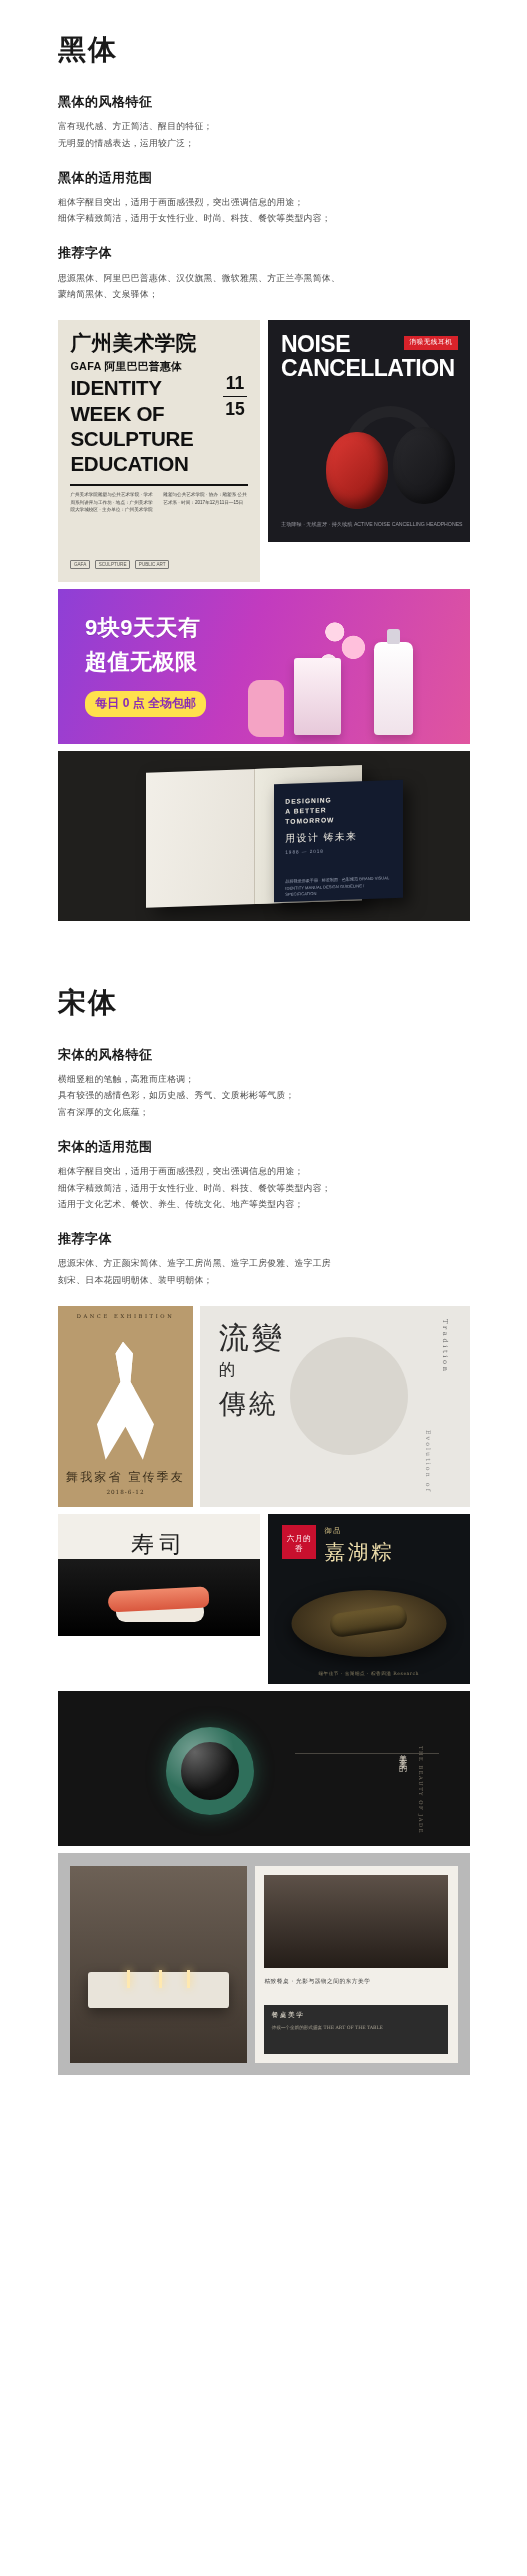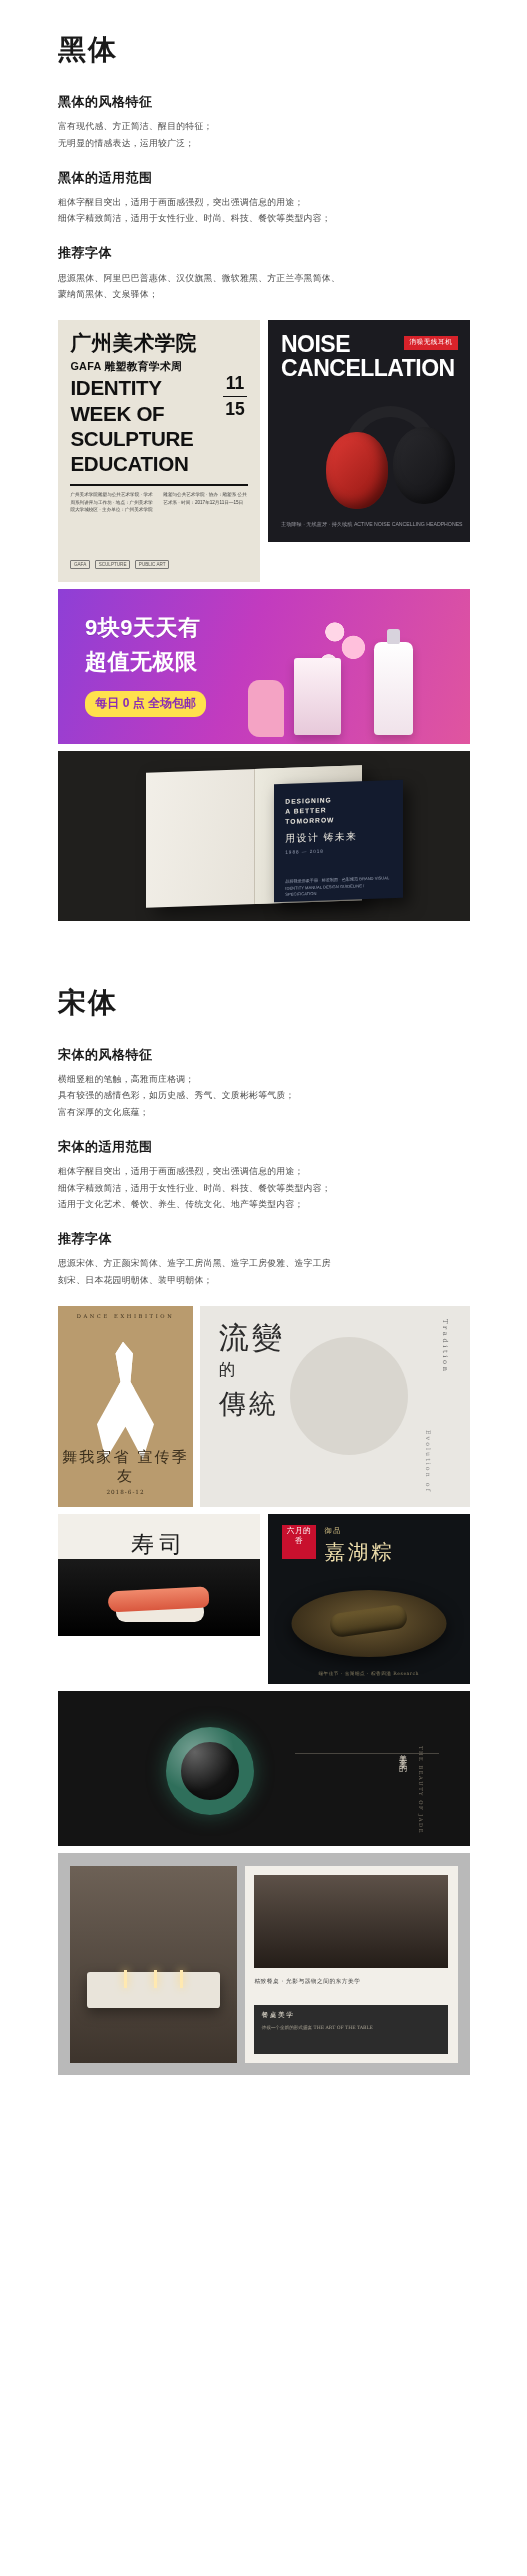--- a/index.html
+++ b/index.html
@@ -287,21 +287,21 @@
   }
   .dance-top {
     position: absolute; top: 7.2px; left: 0; right: 0; text-align: center;
     font-size: 5.2px; letter-spacing: 2.6px; color: #3b2f1c;
     font-family: "DejaVu Serif", serif;
   }
   .dance-bottom {
     position: absolute; bottom: 11.3px; left: 0; right: 0; text-align: center;
     font-family: "DejaVu Serif", serif; color: #3b2f1c;
   }
-  .dance-bottom .cn { font-size: 15px; letter-spacing: 2.1px; }
+  .dance-bottom .cn { font-size: 12px; letter-spacing: 2.1px; }
   .dance-bottom .date { font-size: 5.7px; margin-top: 3.6px; letter-spacing: 1px; }
 
   .p-trad {
     width: 66.666%;
     height: 201px;
     background: #e9e7e2;
     position: relative;
     overflow: hidden;
     color: #2b2b2b;
     padding: 15.5px 18.5px;
@@ -364,21 +364,21 @@
     background: #101316;
     position: relative; overflow: hidden;
     color: #e8d9a8;
     padding: 11.3px;
     font-family: "DejaVu Serif", serif;
   }
   .zong-seal {
     position: absolute; left: 14.4px; top: 11.3px;
     width: 34px; height: 34px; background: #c8102e; color: #fff;
     font-size: 7.7px; line-height: 10.3px; text-align: center;
-    padding-top: 1px; letter-spacing: 0.5px;
+    padding-top: 9px; letter-spacing: 0.5px;
   }
   .zong-title { position: absolute; left: 57px; top: 12.4px; }
   .zong-title .small { font-size: 7.2px; letter-spacing: 1.5px; color: #d8c486; }
   .zong-title .big { font-size: 20.6px; letter-spacing: 2.6px; color: #f0e0ad; margin-top: 2.1px; }
   .zong-plate {
     position: absolute; left: 50%; bottom: 27px; transform: translateX(-50%);
     width: 155px; height: 67px; border-radius: 50%;
     background: radial-gradient(ellipse at 50% 45%, #6f5b33 0%, #3b2f1a 70%, #241c10 100%);
     box-shadow: 0 5.2px 15.5px rgba(0,0,0,.6);
   }
@@ -445,21 +445,21 @@
     box-shadow: 0 5.2px 12.4px rgba(0,0,0,.4);
   }
   .mag-candle {
     position: absolute; bottom: 38%; width: 3.1px; height: 17.5px; background: #ffe9b0;
     box-shadow: 0 0 8.2px #ffd978;
   }
   .mag-right {
     flex: 1;
     background: #f2efe9;
     position: relative;
-    padding: 23px;
+    padding: 13px;
     font-family: "DejaVu Serif", serif;
     color: #2a2a2a;
   }
   .mag-photo {
     position: absolute; left: 9.3px; right: 9.3px; top: 9.3px; height: 93px;
     background: linear-gradient(#5d5148,#241d18);
   }
   .mag-cap {
     position: absolute; left: 9.3px; right: 9.3px; top: 110px;
     font-size: 5.7px; line-height: 10.3px; color: #3a3a3a; letter-spacing: 0.5px;
@@ -498,21 +498,21 @@
     </div>
   </div>
 
   <div class="section gallery">
 
     <div class="row">
 
       <div class="poster p-gafa">
         <div class="gafa-top">
           <div class="gafa-cn">广州美术学院</div>
-          <div class="gafa-sub">GAFA  雕塑教育学术周</div>
+          <div class="gafa-sub">GAFA  阿里巴巴普惠体</div>
           <div class="gafa-big">IDENTITY</div>
           <div class="gafa-big">WEEK OF</div>
           <div class="gafa-big">SCULPTURE</div>
           <div class="gafa-big">EDUCATION</div>
         </div>
         <div class="gafa-rightcol">
           <div class="gafa-num">11</div>
           <div class="gafa-bar"></div>
           <div class="gafa-num">15</div>
         </div>

